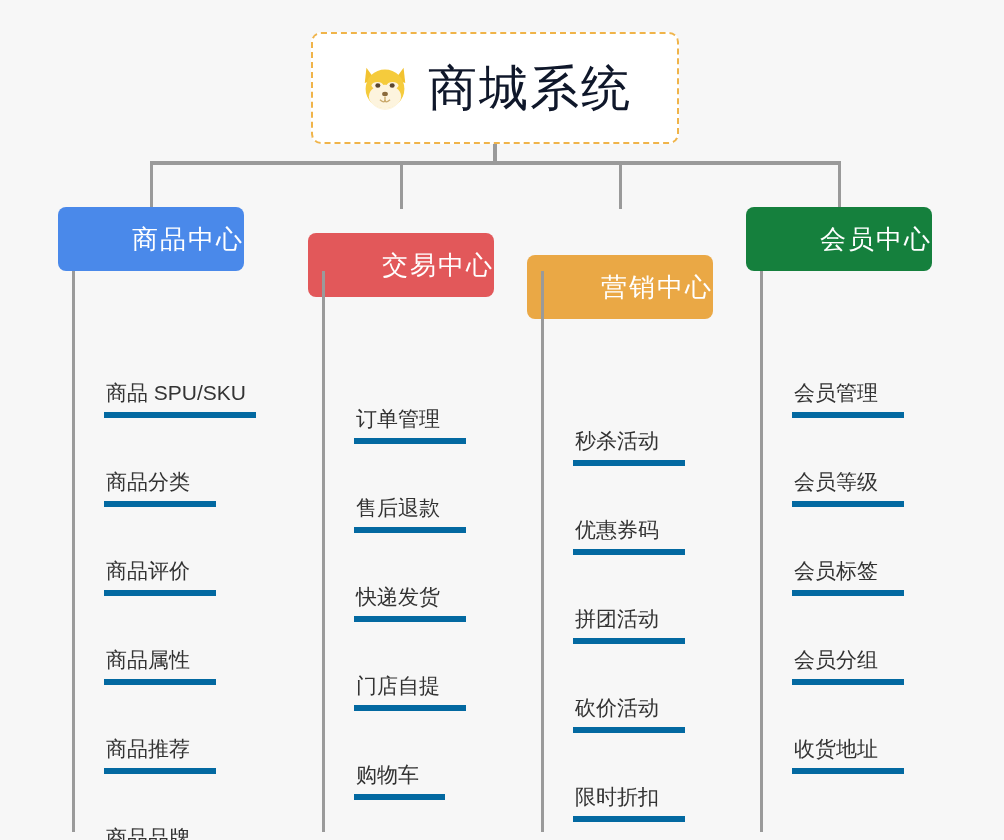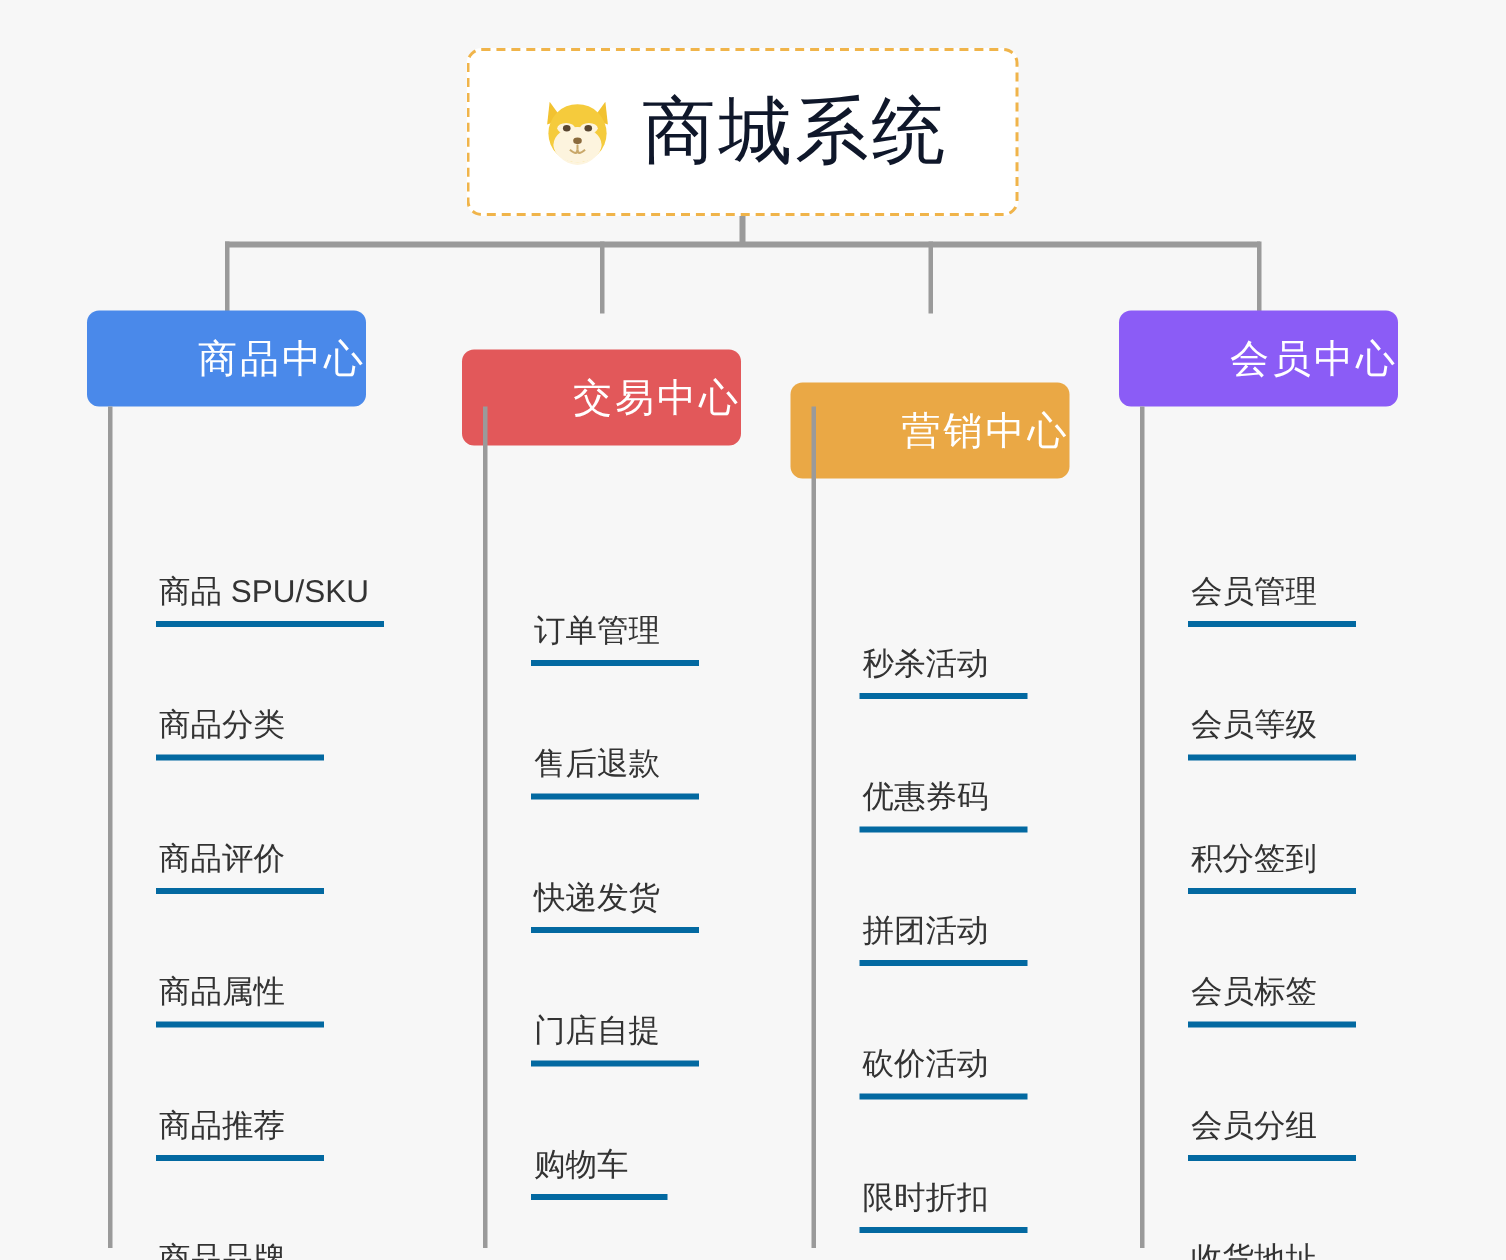--- a/index.html
+++ b/index.html
@@ -100,21 +100,21 @@
     align-items: flex-end;
     padding-left: 32px;
     padding-bottom: 6px;
   }
   .leaf-label {
     font-size: 21px;
     color: #333333;
     line-height: 1;
     white-space: nowrap;
     padding-bottom: 9px;
-    border-bottom: 4px solid #0369a1;
+    border-bottom: 6px solid #0369a1;
     padding-right: 26px;
     padding-left: 2px;
     text-align: center;
   }
 
   
   .leaf-label.wide { padding-right: 10px; }
 </style>
 </head>
 <body>
@@ -223,35 +223,32 @@
       <div class="leaf">
         <span class="leaf-label">限时折扣</span>
       </div>
       <div class="leaf">
         <span class="leaf-label">满减送</span>
       </div>
     </div>
   </div>
 
   <div class="column" style="left:746px;">
-    <div class="cat-header" style="background:#8b5cf6;">
+    <div class="cat-header" style="background:#15803d;">
       <span>会员中心</span>
     </div>
     <div class="trunk"></div>
     <div class="leaf-list">
       <div class="leaf">
         <span class="leaf-label">会员管理</span>
       </div>
       <div class="leaf">
         <span class="leaf-label">会员等级</span>
       </div>
       <div class="leaf">
-        <span class="leaf-label">积分签到</span>
-      </div>
-      <div class="leaf">
         <span class="leaf-label">会员标签</span>
       </div>
       <div class="leaf">
         <span class="leaf-label">会员分组</span>
       </div>
       <div class="leaf">
         <span class="leaf-label">收货地址</span>
       </div>
     </div>
   </div>

